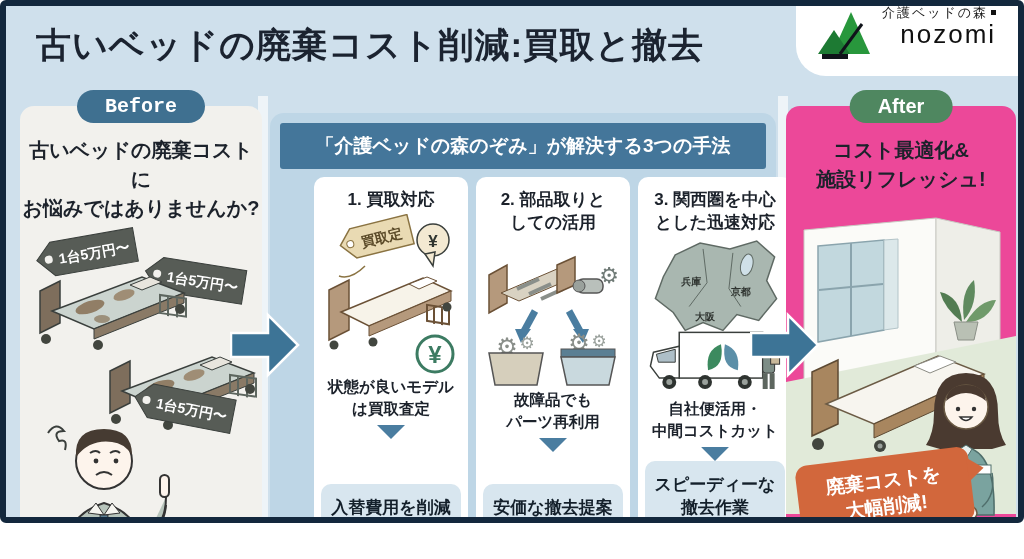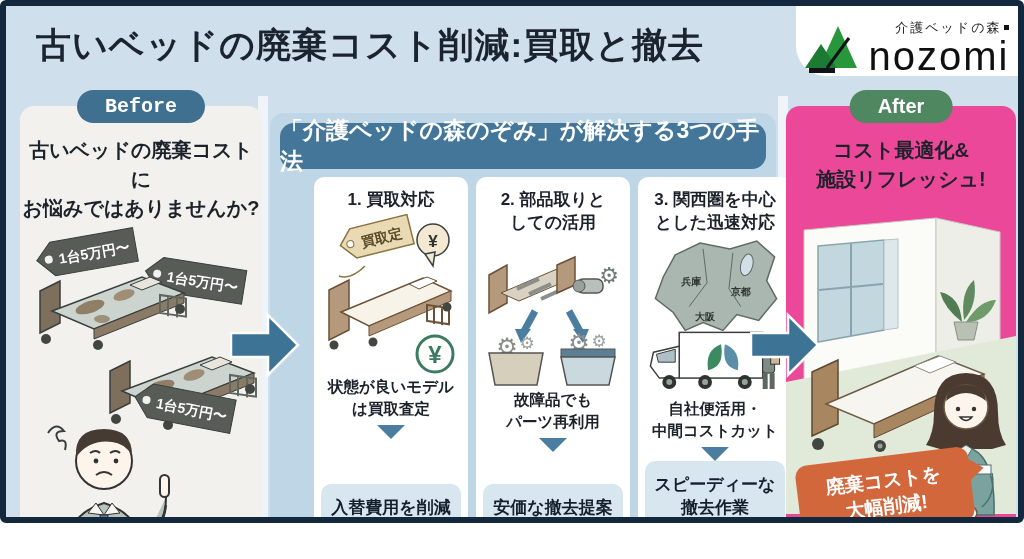--- a/index.html
+++ b/index.html
@@ -5,25 +5,25 @@
   html,body{margin:0;padding:0;}
   body{font-family:"Liberation Sans","DejaVu Sans",sans-serif;}
   .page{position:relative;width:1024px;height:523px;box-sizing:border-box;
     background:#cfe0ec;border:6px solid #13283d;border-radius:6px;overflow:hidden;}
   .pre{white-space:pre-line;}
 
   
   .title{position:absolute;left:30px;top:16px;font-size:35px;font-weight:800;
     color:#1b2330;letter-spacing:1px;}
   .logo-box{position:absolute;right:0;top:0;width:222px;height:70px;background:#fff;
-    border-bottom-left-radius:30px;display:flex;align-items:flex-end;justify-content:center;gap:8px;}
+    border-bottom-left-radius:30px;display:flex;align-items:flex-start;justify-content:center;gap:8px;}
   .logo-text{display:flex;flex-direction:column;align-items:flex-end;line-height:1;}
   .logo-small{font-size:13px;color:#1b1b1b;letter-spacing:2px;display:flex;align-items:center;gap:3px;}
   .logo-dot{width:5px;height:5px;background:#111;display:inline-block;}
-  .logo-large{font-size:40px;color:#101010;letter-spacing:2px;margin-top:2px;}
+  .logo-large{font-size:26px;color:#101010;letter-spacing:2px;margin-top:2px;}
 
   
   .panel{position:absolute;border-radius:14px;}
   .before-panel{left:14px;top:100px;width:242px;height:435px;background:#f2f1ed;}
   .after-panel{left:780px;top:100px;width:230px;height:435px;background:#ec4899;}
   .pill{position:absolute;top:-16px;left:50%;transform:translateX(-50%);
     color:#fff;font-weight:800;font-size:20px;padding:5px 28px;border-radius:20px;white-space:nowrap;}
   .pill-before{background:#3f7090;font-family:Liberation Mono, monospace;}
   .pill-after{background:#4f8760;}
   .panel-heading{margin-top:30px;text-align:center;font-size:20px;font-weight:800;
@@ -31,22 +31,22 @@
 
   
   .stripe{position:absolute;top:90px;bottom:0;width:10px;background:rgba(255,255,255,.65);}
 
   
   .flow-arrow{position:absolute;width:70px;height:66px;z-index:5;}
 
   
   .solution{position:absolute;left:264px;top:107px;width:506px;height:438px;
     background:#bed6e6;border-radius:14px;box-sizing:border-box;padding:10px;}
-  .solution-header{height:46px;background:#44769a;border-radius:14px;color:#fff;
-    font-size:23px;font-weight:800;display:flex;align-items:center;justify-content:center;}
+  .solution-header{height:46px;background:#44769a;border-radius:3px;color:#fff;
+    font-size:19px;font-weight:800;display:flex;align-items:center;justify-content:center;}
   .cards{display:flex;gap:8px;margin-top:8px;padding-left:34px;}
   .card{flex:1;background:#fff;border-radius:10px;height:366px;box-sizing:border-box;
     padding:12px 7px 10px;display:flex;flex-direction:column;align-items:center;}
   .card-title{font-size:17px;font-weight:800;color:#1c222b;text-align:center;line-height:1.35;}
   .card-illus{margin-top:2px;}
   .card-desc{font-size:15.5px;font-weight:800;color:#1c222b;text-align:center;line-height:1.4;margin-top:2px;}
   .down-arrow{margin-top:6px;}
   .result-box{margin-top:auto;width:100%;background:#d8e6ef;border-radius:10px;
     font-size:17px;font-weight:800;color:#14202b;text-align:center;
     padding:13px 4px;box-sizing:border-box;line-height:1.35;}

